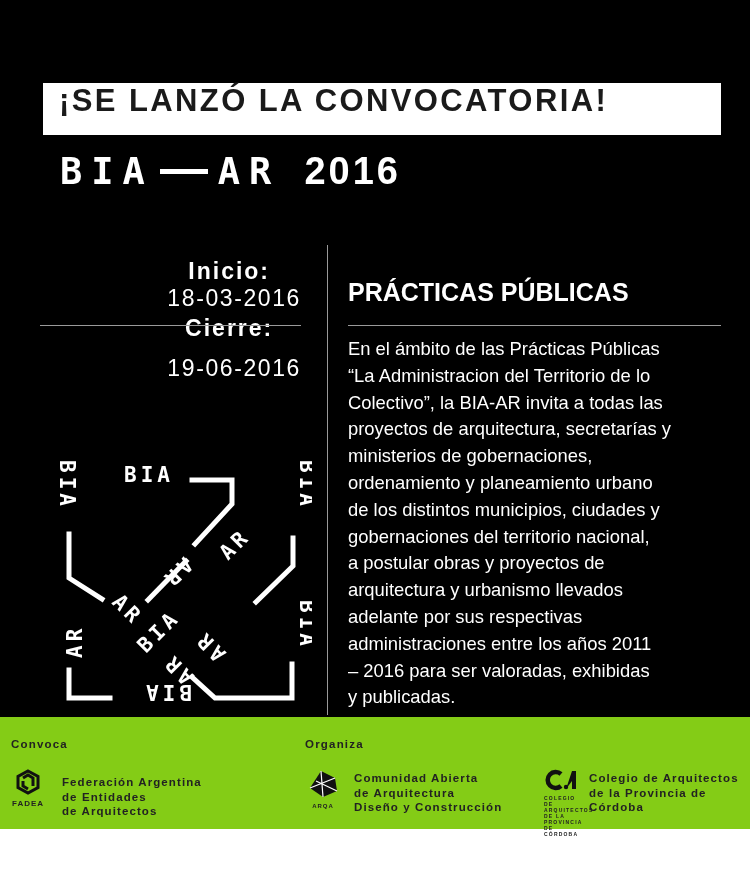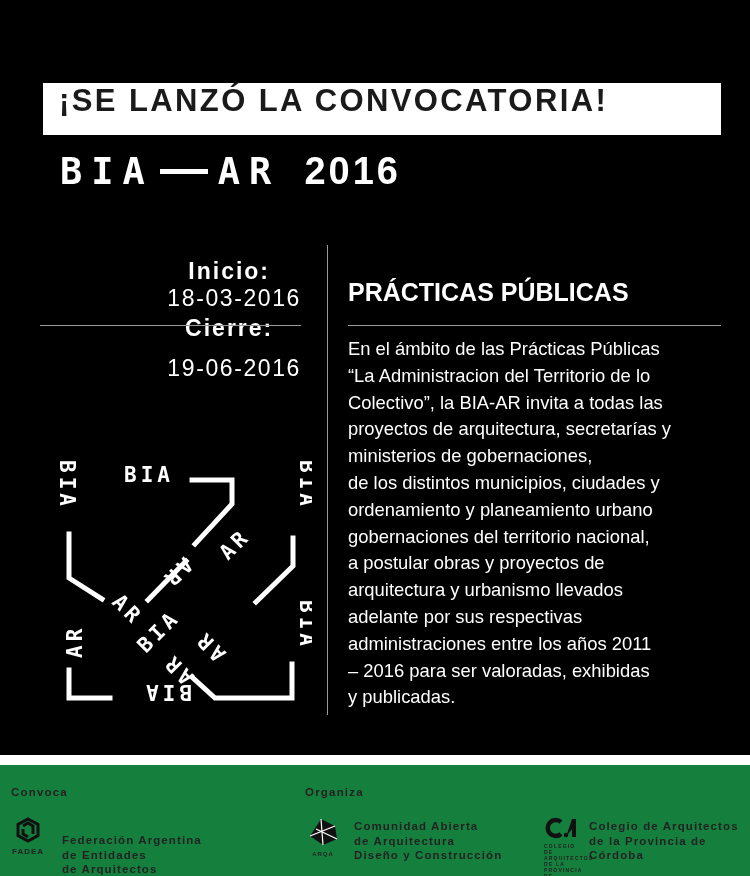--- a/index.html
+++ b/index.html
@@ -37,21 +37,21 @@
 
     .section-title { position: absolute; left: 348px; top: 272px; color: #fff; font-weight: bold; font-size: 25px; height: 40px; display: flex; align-items: center; white-space: nowrap; }
     .hline-right { position: absolute; left: 348px; top: 325px; width: 373px; height: 1px; background: #9a9a9a; }
 
     .body-text { position: absolute; left: 348px; top: 336px; width: 380px; color: #fff; font-size: 18.4px; line-height: 26.8px; }
     .body-text .line { display: block; white-space: nowrap; }
 
     .logo { position: absolute; left: 52px; top: 452px; width: 260px; height: 260px; }
     .logo text { font-family: "DejaVu Sans Mono", monospace; font-weight: bold; font-size: 21px; fill: #fff; letter-spacing: 4px; }
 
-    .footer { position: absolute; left: 0; top: 765px; width: 750px; height: 112px; background: #15803d; color: #1a1a1a; }
+    .footer { position: absolute; left: 0; top: 717px; width: 750px; height: 112px; background: #84cc16; color: #1a1a1a; }
     .footer .caption { position: absolute; top: 21px; font-size: 11.5px; font-weight: bold; letter-spacing: 1.2px; color: #222; }
     .org { position: absolute; top: 52px; display: flex; align-items: flex-start; }
     .org .org-name { font-size: 11.5px; font-weight: bold; letter-spacing: 1.1px; line-height: 14.5px; color: #222; }
     .org .org-name span { display: block; white-space: nowrap; }
     .org-logo { display: flex; flex-direction: column; align-items: center; }
     .org-logo .abbr { font-size: 8px; font-weight: bold; letter-spacing: 1px; margin-top: 4px; color: #222; text-align: center; }
     .org-logo .abbr.small { font-size: 5px; letter-spacing: 1.2px; }
   </style>
 </head>
 <body>
@@ -85,22 +85,22 @@
 
   <div class="section-title">PRÁCTICAS PÚBLICAS</div>
   <div class="hline-right"></div>
 
   <div class="body-text">
     <span class="line">En el ámbito de las Prácticas Públicas</span>
     <span class="line">“La Administracion del Territorio de lo</span>
     <span class="line">Colectivo”, la BIA-AR invita a todas las</span>
     <span class="line">proyectos de arquitectura, secretarías y</span>
     <span class="line">ministerios de gobernaciones,</span>
+    <span class="line">ordenamiento y planeamiento urbano</span>
     <span class="line">de los distintos municipios, ciudades y</span>
-    <span class="line">ordenamiento y planeamiento urbano</span>
     <span class="line">gobernaciones del territorio nacional,</span>
     <span class="line">a postular obras y proyectos de</span>
     <span class="line">arquitectura y urbanismo llevados</span>
     <span class="line">adelante por sus respectivas</span>
     <span class="line">administraciones entre los años 2011</span>
     <span class="line">– 2016 para ser valoradas, exhibidas</span>
     <span class="line">y publicadas.</span>
   </div>
 
   <svg class="logo" viewBox="0 0 260 260">
@@ -142,21 +142,21 @@
     <div class="org-logo" style="width:36px">
       <svg width="26" height="26" viewBox="0 0 26 26">
         <g fill="none" stroke="#111" stroke-width="3">
           <polygon points="13,2 23,7.5 23,18.5 13,24 3,18.5 3,7.5"></polygon>
           <path d="M8,9 L13,6 L18,9 L18,17"></path>
           <path d="M8,12 L8,17 L13,20"></path>
         </g>
       </svg>
       <span class="abbr">FADEA</span>
     </div>
-    <div class="org-name" style="margin-left:16px; margin-top:16px">
+    <div class="org-name" style="margin-left:16px; margin-top:6px">
       <span>Federación Argentina</span>
       <span>de Entidades</span>
       <span>de Arquitectos</span>
     </div>
   </div>
 
   <div class="org" style="left:306px">
     <div class="org-logo" style="width:34px">
       <svg width="32" height="30" viewBox="0 0 32 30">
         <polygon points="14,2 28,9 30,22 16,28 3,19" fill="#111"></polygon>

